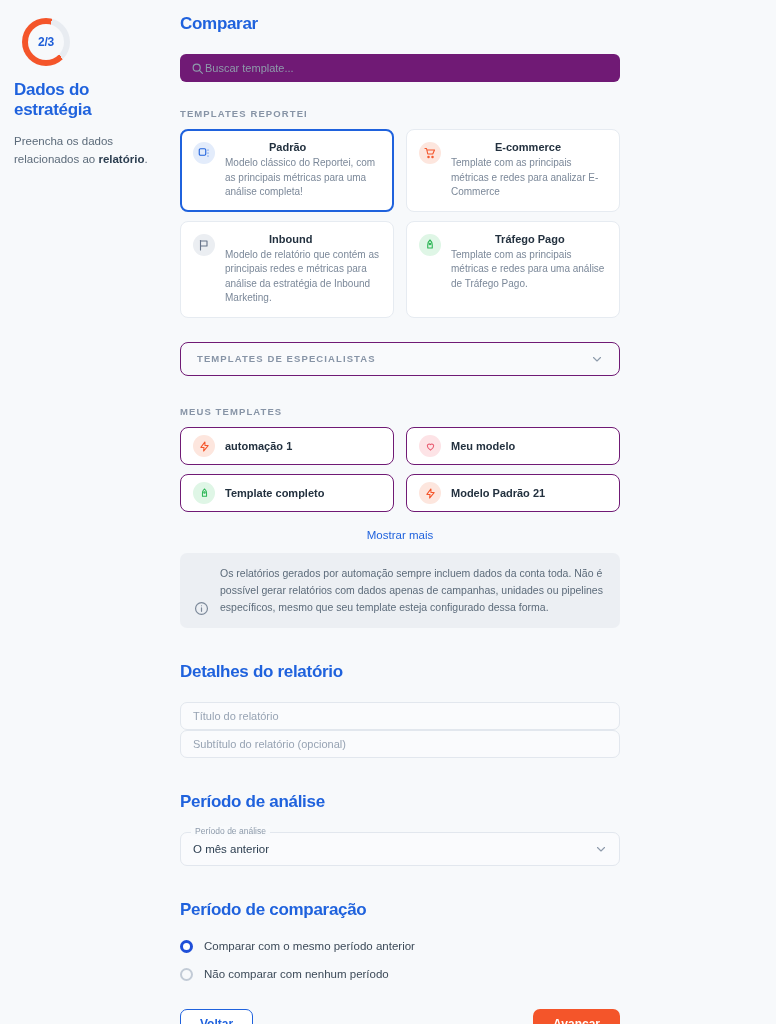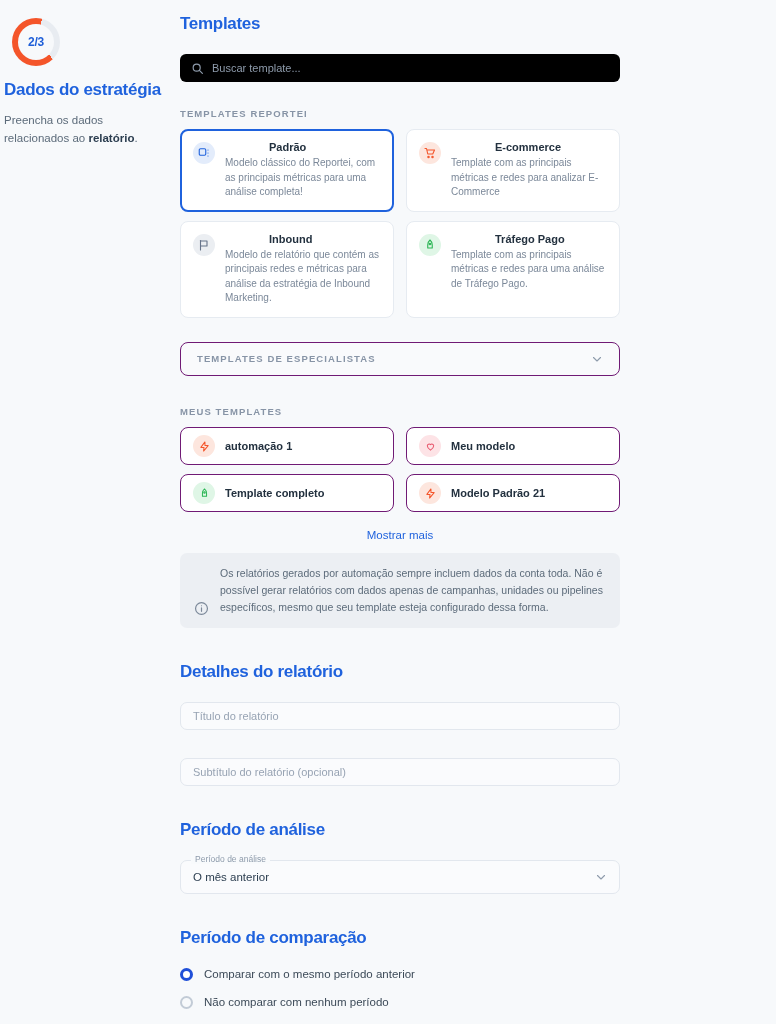--- a/index.html
+++ b/index.html
@@ -6,21 +6,21 @@
   html, body {
     width: 776px; height: 1024px;
     background: #f7f9fb;
     font-family: "Liberation Sans", sans-serif;
     color: #2c3e50;
     overflow: hidden;
   }
   .page { position: relative; width: 776px; height: 1024px; display: flex; }
 
   
-  .sidebar { width: 180px; padding: 14px 16px 0 4px; flex: 0 0 180px; }
+  .sidebar { width: 180px; padding: 14px 16px 0 14px; flex: 0 0 180px; }
   .ring-wrap { width: 48px; height: 48px; position: relative; margin: 4px 0 14px 8px; }
   .ring {
     width: 48px; height: 48px; border-radius: 50%;
     background:
       conic-gradient(from 135deg, #f4552a 0deg 240deg, #e8ecf1 240deg 360deg);
     display: flex; align-items: center; justify-content: center;
   }
   .ring::after {
     content: ""; position: absolute; width: 36px; height: 36px;
     border-radius: 50%; background: #f7f9fb;
@@ -42,22 +42,22 @@
   .main { flex: 1; padding: 14px 150px 0 0; }
   .inner { width: 440px; }
 
   h2.section-title {
     font-size: 17px; font-weight: bold; color: #1f62dd;
     letter-spacing: -0.3px; margin-bottom: 20px;
   }
   h2.section-title.mt { margin-top: 34px; }
 
   .search-box {
-    height: 28px; background: #000000; border-radius: 6px;
-    display: flex; align-items: center; gap: 8px; padding: 0 11px;
+    height: 28px; background: #701a75; border-radius: 6px;
+    display: flex; align-items: center; gap: 1px; padding: 0 11px;
     margin-bottom: 26px;
   }
   .search-box .ph { font-size: 11px; color: #8e9bab; }
 
   .group-label {
     font-size: 9.5px; font-weight: bold; color: #8794a6;
     letter-spacing: 1.1px; margin-bottom: 10px;
   }
   .group-label.mt { margin-top: 30px; }
 
@@ -105,21 +105,21 @@
 
   .notice {
     background: #eceff3; border-radius: 7px; padding: 12px 14px;
     display: flex; gap: 11px; align-items: flex-end;
   }
   .notice-text { font-size: 10.5px; color: #5c6b7a; line-height: 1.62; }
 
   .tinput {
     height: 28px; border: 1px solid #e2e7ee; border-radius: 7px;
     background: #fafbfd; display: flex; align-items: center; padding: 0 12px;
-    margin-bottom: 28px;
+    margin-bottom: 0;
   }
   .tinput .ph { font-size: 11px; color: #97a3b3; }
 
   .select-wrap { position: relative; margin-top: 4px; }
   .select-box {
     height: 32px; border: 1px solid #e2e7ee; border-radius: 7px;
     background: #fafbfd; display: flex; align-items: center;
     justify-content: space-between; padding: 16px 12px;
   }
   .select-val { font-size: 11.5px; color: #2c3e50; }
@@ -164,21 +164,21 @@
     </div>
     <div class="side-title">Dados do estratégia</div>
     <div class="side-sub">
       <span>Preencha os dados relacionados ao </span><b>relatório</b><span>.</span>
     </div>
   </aside>
 
   <main class="main">
     <div class="inner">
 
-      <h2 class="section-title">Templates</h2>
+      <h2 class="section-title">Comparar</h2>
 
       <div class="search-box">
         <span>
           <svg width="13" height="13" viewBox="0 0 24 24" fill="none" stroke="#8e9bab" stroke-width="2.2" stroke-linecap="round">
             <circle cx="10.5" cy="10.5" r="6.5"></circle>
               <line x1="15.5" y1="15.5" x2="21" y2="21"></line>
           </svg>
         </span>
         <span class="ph">Buscar template...</span>
       </div>

